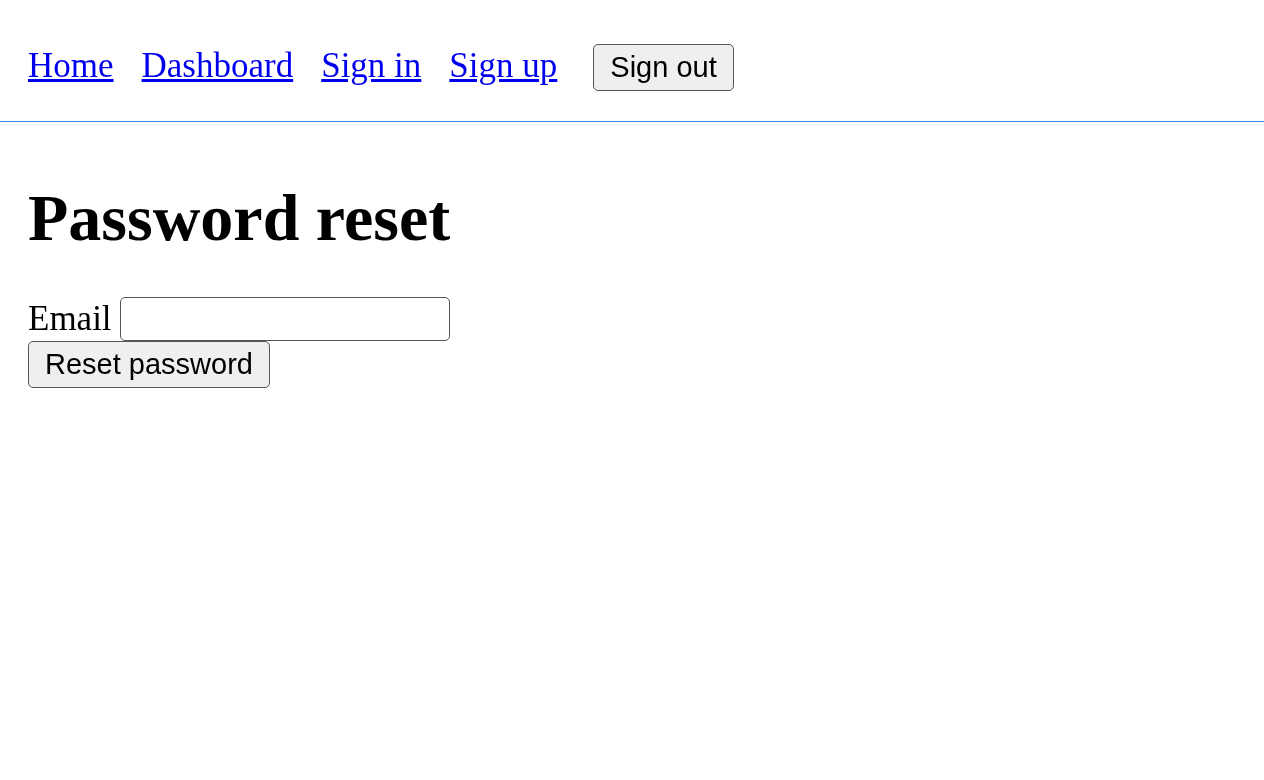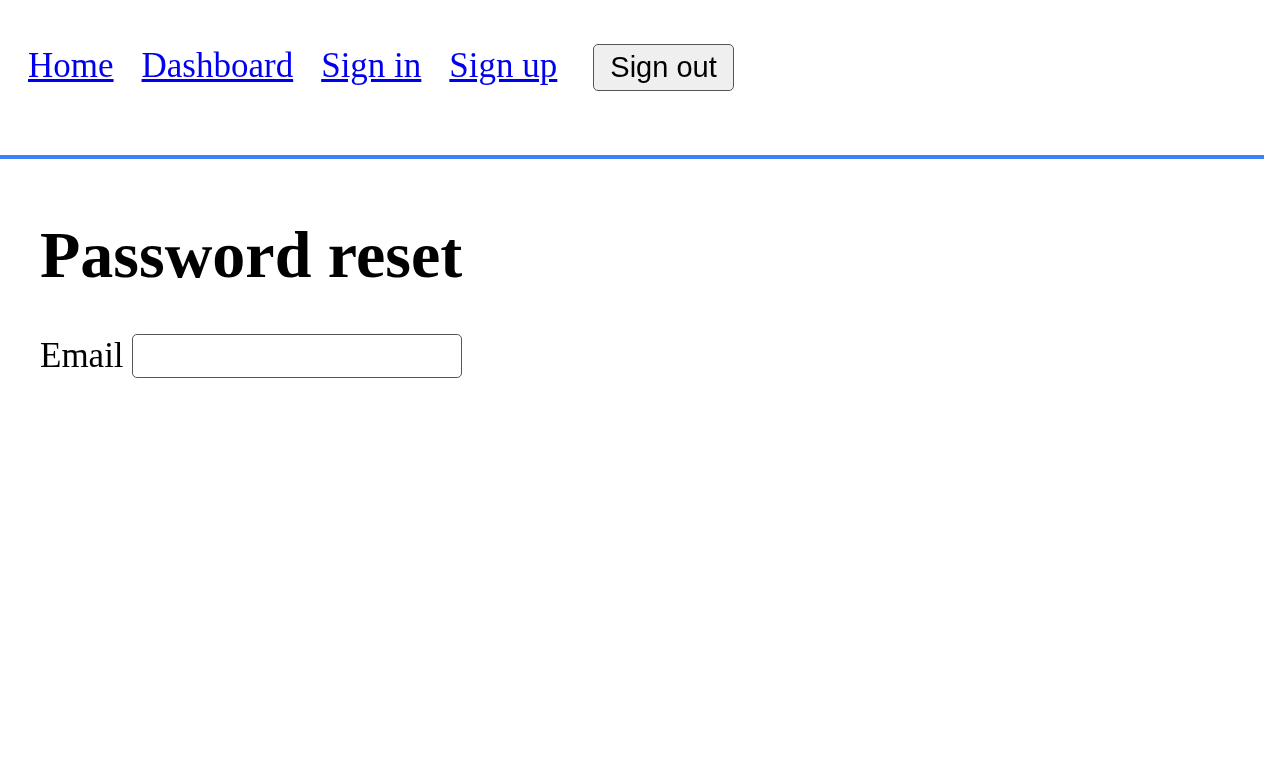--- a/index.html
+++ b/index.html
@@ -5,43 +5,43 @@
     * {
       box-sizing: border-box;
     }
     body {
       margin: 0;
       padding: 0;
       font-family: "Times New Roman", Times, serif;
       background: #fff;
     }
     .header {
-      padding: 44px 28px 64px 28px;
-      border-bottom: 4px solid #3b82f6;
+      padding: 44px 28px 30px 28px;
+      border-bottom: 1px solid #3b82f6;
     }
     .nav-link {
       font-size: 35px;
       color: #0000EE;
       text-decoration: underline;
       margin-right: 24px;
       display: inline-block;
     }
     .nav-button {
       font-size: 29px;
       font-family: Arial, Helvetica, sans-serif;
       background: #efefef;
       border: 1px solid #555;
       border-radius: 5px;
       padding: 6px 16px;
       cursor: pointer;
       margin-left: 8px;
       vertical-align: baseline;
     }
     .main {
-      padding: 28px 40px;
+      padding: 28px 28px;
     }
     .page-title {
       font-size: 66px;
       font-weight: bold;
       margin: 30px 0 40px 0;
     }
     .form-row {
       font-size: 35px;
     }
     .form-label {
@@ -80,14 +80,15 @@
   <a href="#" class="nav-link">Sign in</a>
   <a href="#" class="nav-link">Sign up</a>
   <button class="nav-button">Sign out</button>
 </div>
 
 <div class="main">
   <h1 class="page-title">Password reset</h1>
   <div class="form-row">
     <span class="form-label">Email</span>
     <input type="email" class="email-input" value="" style="">
+    <button class="submit-button">Reset password</button>
   </div>
 </div>
 
 </body></html>

